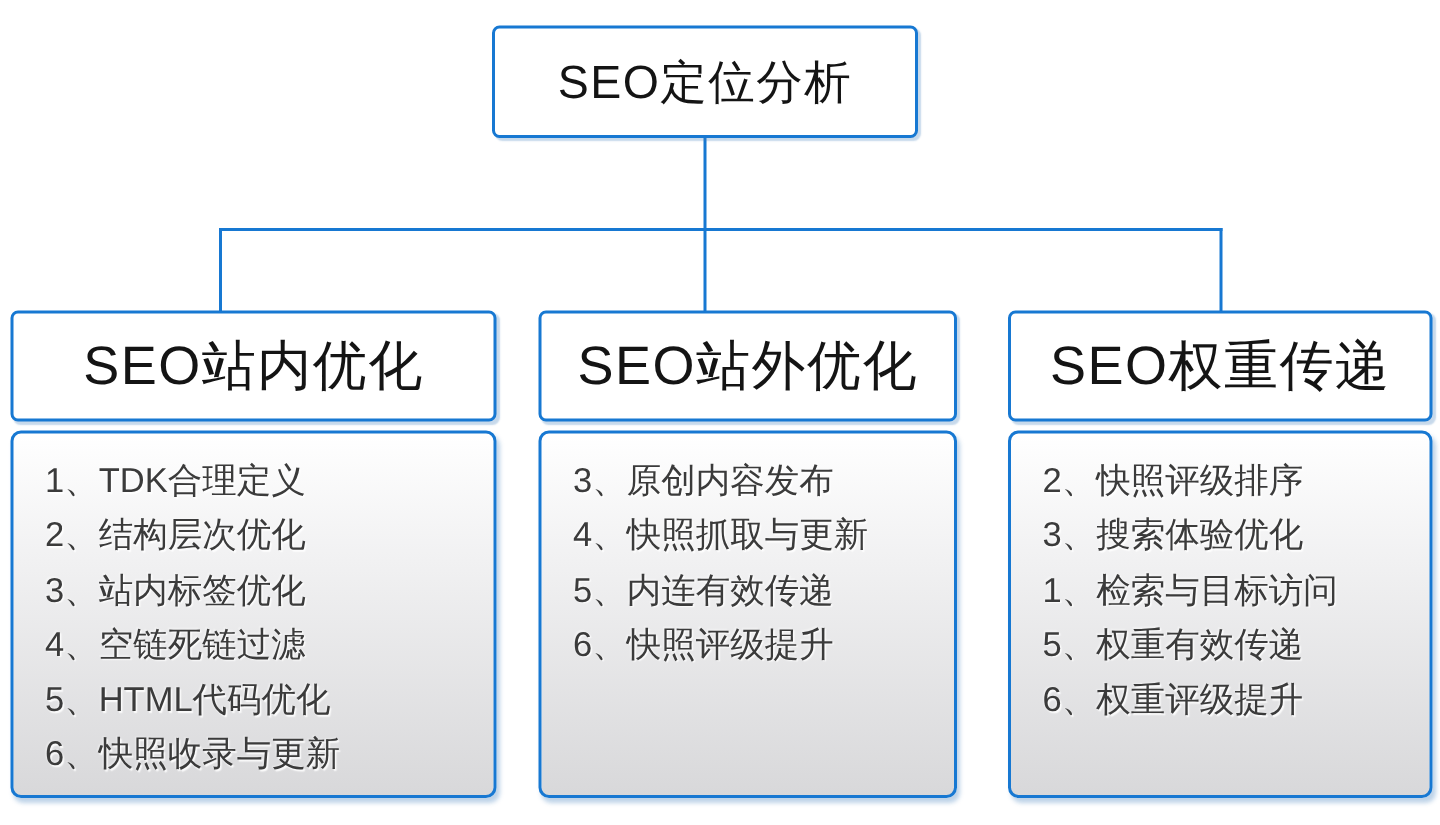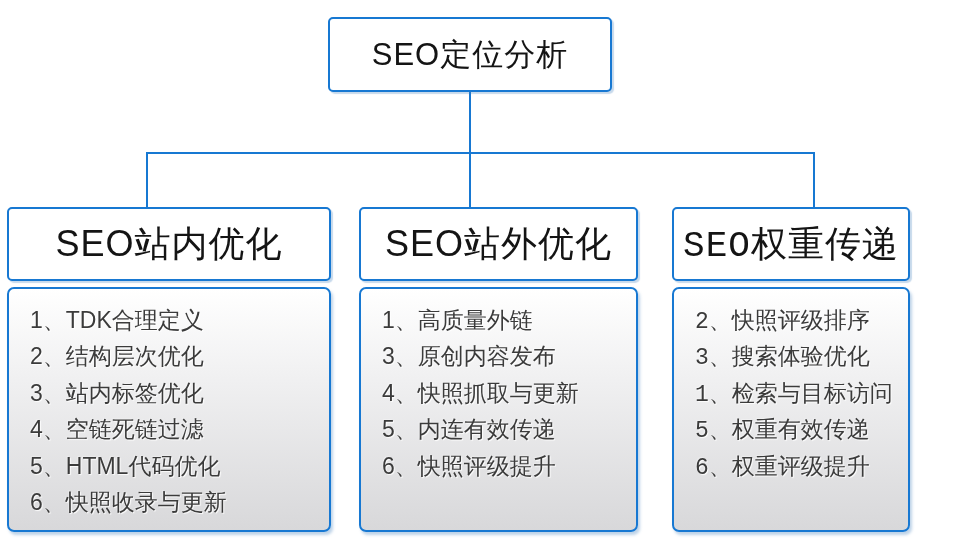--- a/index.html
+++ b/index.html
@@ -64,21 +64,21 @@
     display: flex;
     align-items: center;
     font-size: 23px;
     color: #3b3b3b;
     white-space: nowrap;
     text-shadow: 1px 1px 1px rgba(255, 255, 255, 0.95),
                  -1px -1px 1px rgba(255, 255, 255, 0.35);
   }
   .c0 { left: 7px;   width: 324px; }
   .c1 { left: 331px; width: 279px; margin-left: 28px; }
-  .c2 { left: 672px; width: 238px; font-family: Liberation Mono, monospace; }
+  .c2 { left: 672px; width: 283px; }
 
   .conn-root-v  { left: 469px; top: 92px;  width: 2px;   height: 62px; }
   .conn-rail-h  { left: 146px; top: 152px; width: 669px; height: 2px;  }
   .conn-left-v  { left: 146px; top: 152px; width: 2px;   height: 57px; }
   .conn-mid-v   { left: 469px; top: 152px; width: 2px;   height: 57px; }
   .conn-right-v { left: 813px; top: 152px; width: 2px;   height: 57px; }
 </style>
 </head>
 <body>
 
@@ -103,21 +103,20 @@
     <div class="list-item">3、站内标签优化</div>
     <div class="list-item">4、空链死链过滤</div>
     <div class="list-item">5、HTML代码优化</div>
     <div class="list-item">6、快照收录与更新</div>
   </div>
 
   <div class="node header-box c1">
     <span>SEO站外优化</span>
   </div>
   <div class="list-box c1">
-    <div class="list-item">1、高质量外链</div>
     <div class="list-item">3、原创内容发布</div>
     <div class="list-item">4、快照抓取与更新</div>
     <div class="list-item">5、内连有效传递</div>
     <div class="list-item">6、快照评级提升</div>
   </div>
 
   <div class="node header-box c2">
     <span>SEO权重传递</span>
   </div>
   <div class="list-box c2">

